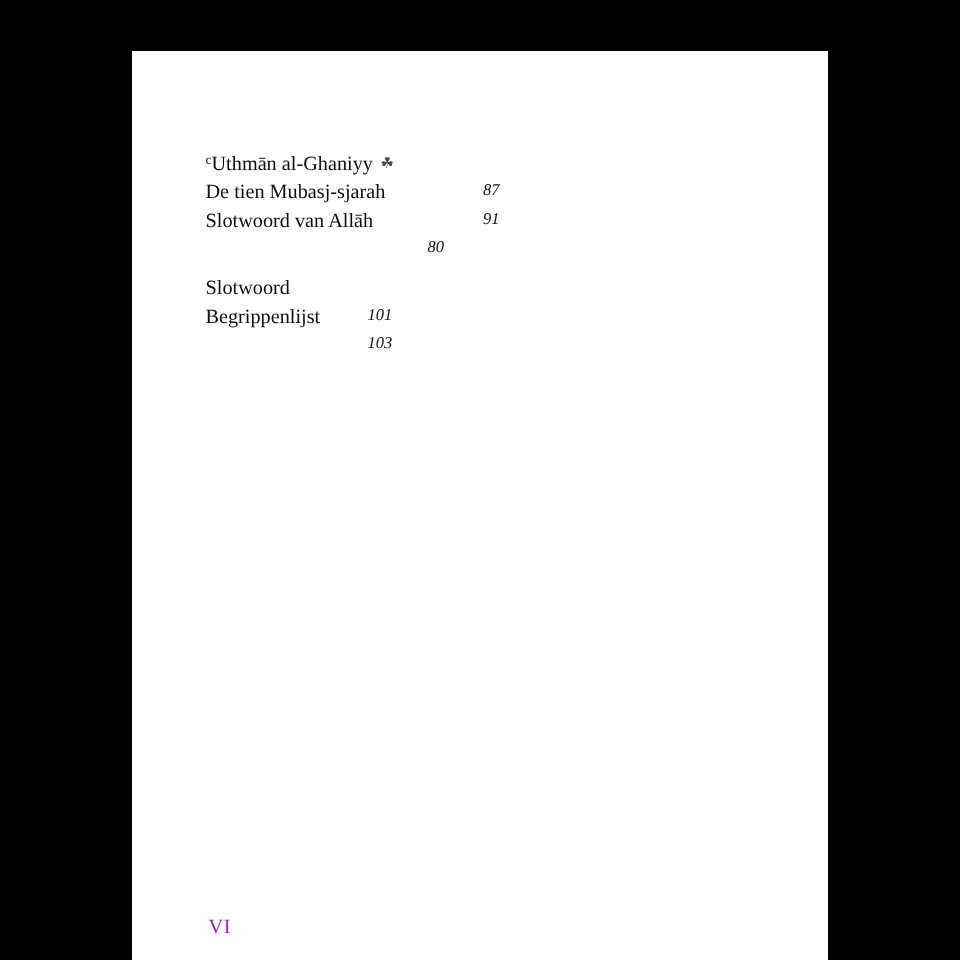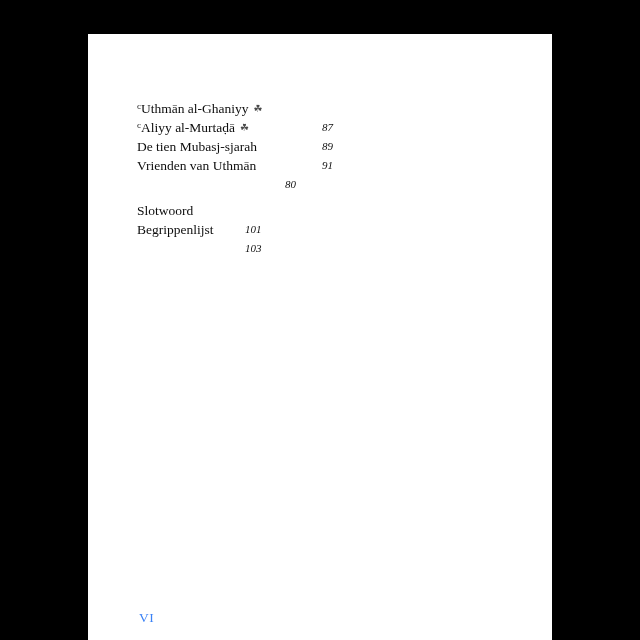--- a/index.html
+++ b/index.html
@@ -77,21 +77,21 @@
   .r3 .toc-page { left: 148px; }
   .r4 .toc-page { left: 148px; }
   .s0 .toc-page { left: 108px; }
   .s1 .toc-page { left: 108px; font-style: italic; }
   .row-wrap { position: relative; height: 19px; }
   .folio {
     position: absolute;
     left: 51px;
     top: 576px;
     font-size: 13.5px;
-    color: #3b82f6;
+    color: #a21caf;
     letter-spacing: 0.4px;
     font-family: "Liberation Serif", serif;
   }
 </style>
 </head>
 <body>
 
 <div class="canvas">
   <div class="page">
 
@@ -99,38 +99,32 @@
 
       <div class="toc-group first">
 
         <div class="row-wrap r0">
           <div class="toc-row">
             <span class="toc-title"><span class="sup">c</span><span>Uthmān al-Ghaniyy</span><span class="ornament">☘</span></span>
           </div>
           <span class="toc-page">87</span>
         </div>
 
-        <div class="row-wrap r1">
-          <div class="toc-row">
-            <span class="toc-title"><span class="sup">c</span><span>Aliyy al-Murtaḍā</span><span class="ornament">☘</span></span>
-          </div>
-          <span class="toc-page">89</span>
-        </div>
 
         <div class="row-wrap r2">
           <div class="toc-row">
             <span class="toc-title"><span>De tien Mubasj-sjarah</span></span>
           </div>
           <span class="toc-page">91</span>
         </div>
 
 
         <div class="row-wrap r4">
           <div class="toc-row">
-            <span class="toc-title"><span>Vrienden van Uthmān</span></span>
+            <span class="toc-title"><span>Slotwoord van Allāh</span></span>
           </div>
           <span class="toc-page">80</span>
         </div>
 
       </div>
 
       <div class="toc-group second">
 
         <div class="row-wrap s0">
           <div class="toc-row">

